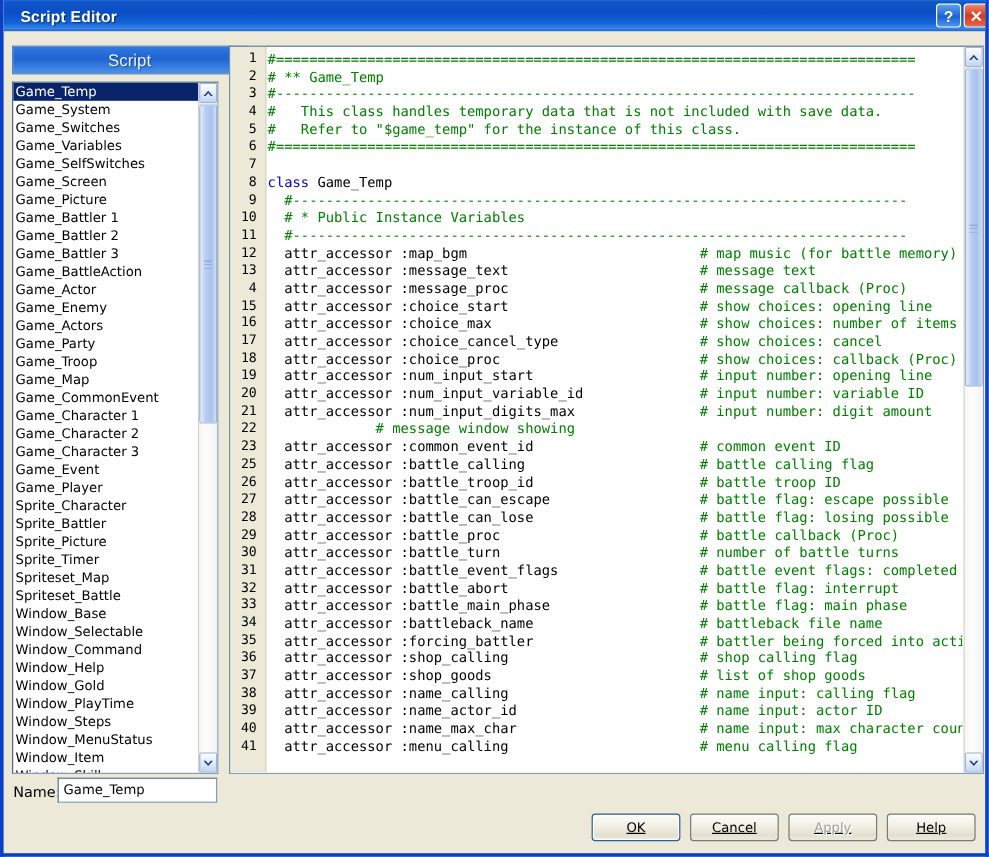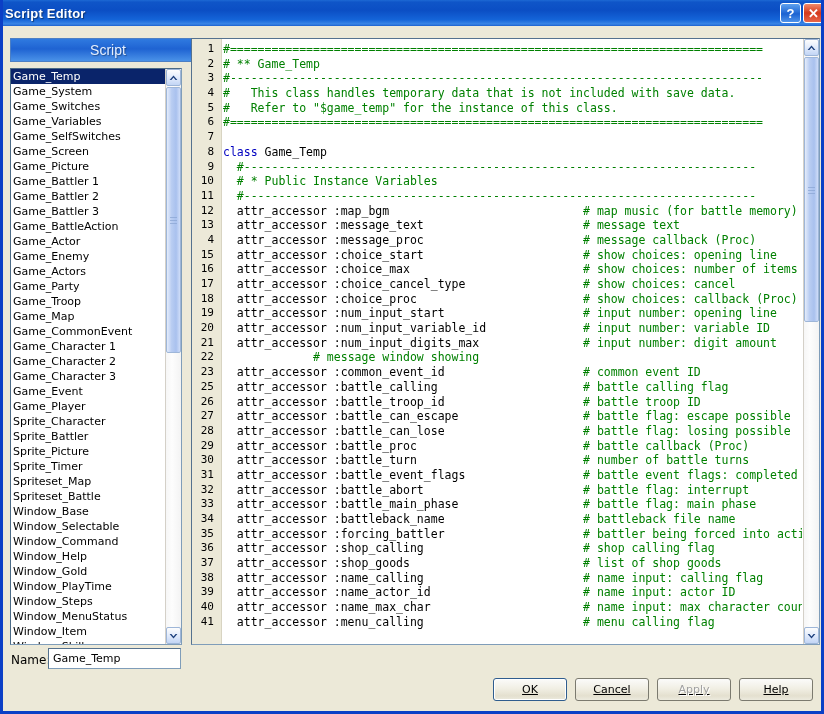--- a/index.html
+++ b/index.html
@@ -25,21 +25,21 @@
     position: absolute; left: 0; top: -0px; width: 824px; height: 26px;
     background: linear-gradient(to bottom,
        #1d69d4 0%, #0f55c8 8%, #0b4ec4 40%, #1464d8 75%, #3a86e6 92%, #1b61cf 100%);
     display: flex; align-items: center;
     box-sizing: border-box;
   }
   .titlebar-text {
     color: #ffffff;
     font-size: 13px;
     font-weight: bold;
-    margin-left: 2px;
+    margin-left: 14px;
     letter-spacing: .2px;
     text-shadow: 1px 1px 1px rgba(0,0,0,.45);
   }
   .titlebar-buttons {
     position: absolute; right: 3px; top: 3px;
     display: flex; gap: 2px;
   }
   .tbtn {
     width: 21px; height: 20px;
     border-radius: 3px;

